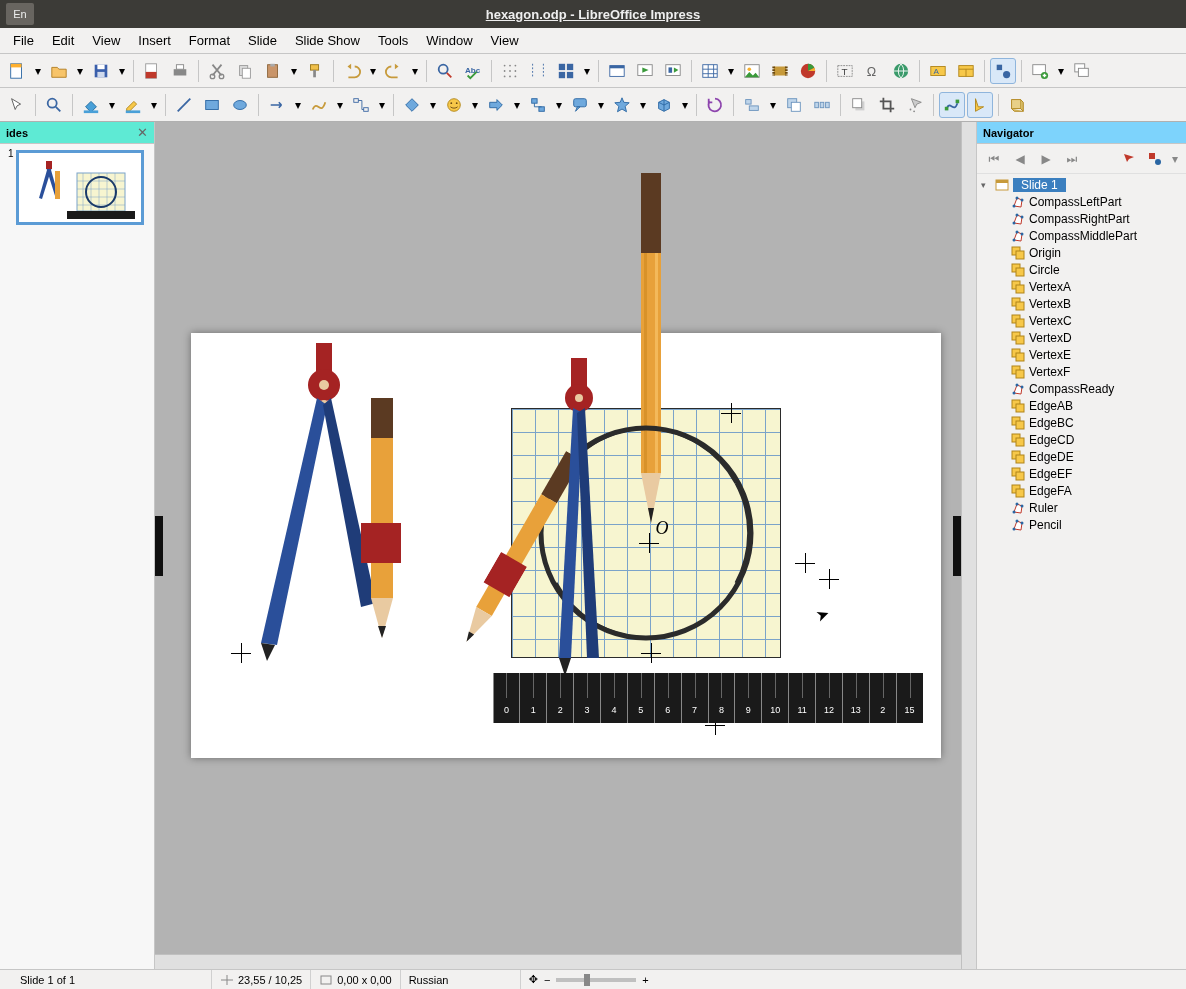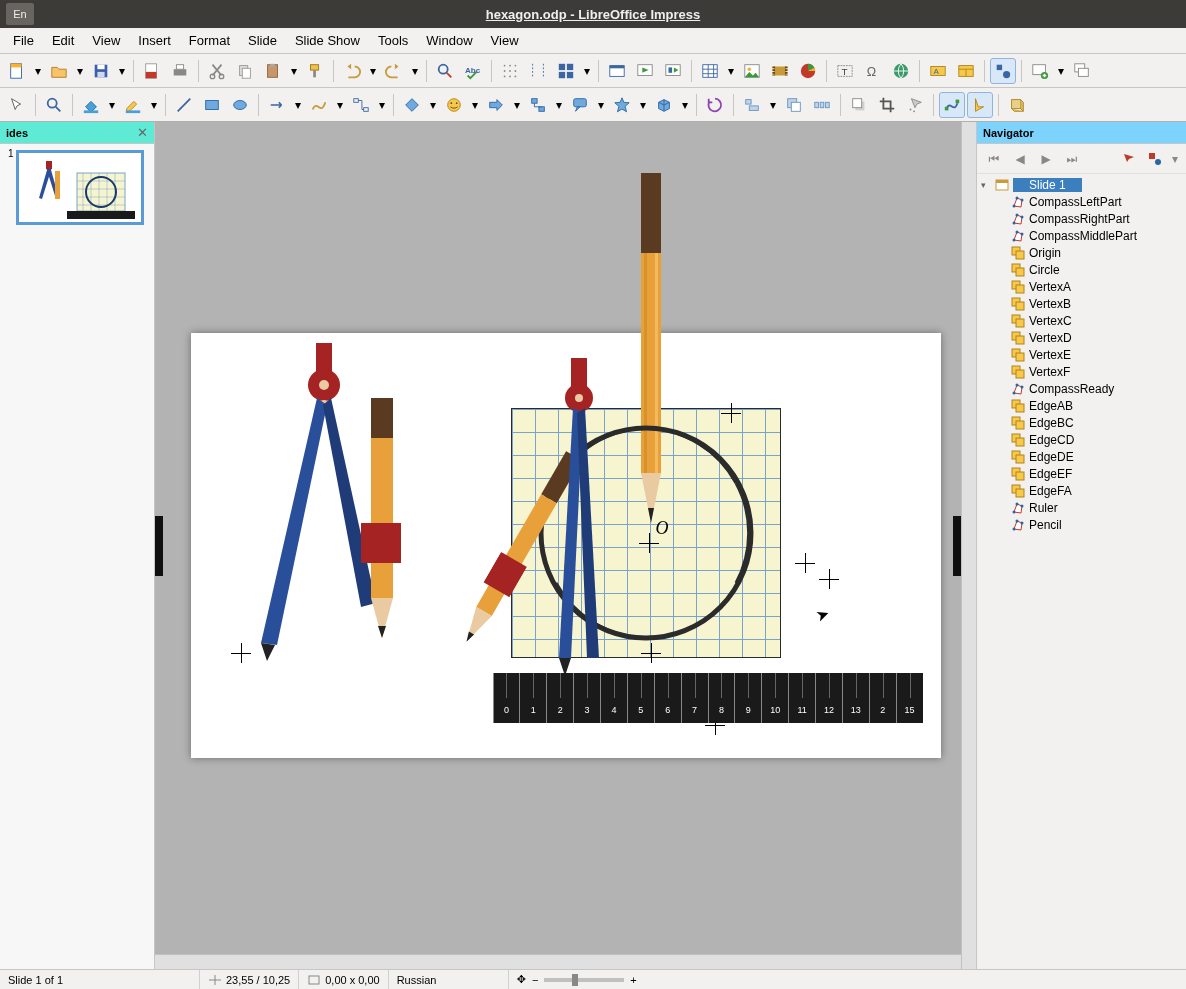--- a/index.html
+++ b/index.html
@@ -45,27 +45,27 @@
 
   
   .navpanel { width: 210px; background: #f2f1f0; border-left: 1px solid #c6c6c6; display: flex; flex-direction: column; }
   .navpanel .title { height: 22px; background: #7dd3fc; border-bottom: 1px solid #c6c6c6; padding: 0 6px; display: flex; align-items: center; font-weight: bold; font-size: 11px; }
   .navpanel .navbtns { height: 30px; display: flex; align-items: center; gap: 4px; padding: 0 6px; border-bottom: 1px solid #e0e0e0; }
   .navbtn { width: 22px; height: 22px; display: inline-flex; align-items:center; justify-content:center; color:#888; }
   .tree { flex:1; overflow:auto; padding: 2px 4px; font-size: 12px; }
   .tree-row { display:flex; align-items:center; height:17px; gap:4px; white-space:nowrap; }
   .tree-row .twisty { width: 10px; font-size:9px; color:#666; }
   .tree-row .obj-icon { width:14px; height:14px; flex:none; }
-  .tree-row.selected span.lbl { background:#3b7fbf; color:#fff; padding:0 16px; }
+  .tree-row.selected span.lbl { background:#3b7fbf; color:#fff; padding:0 8px; }
   .tree-row.child { padding-left: 30px; }
   .navpanel .docselect { height: 24px; border-top:1px solid #c6c6c6; padding:2px 4px; }
   .navpanel .docselect select { width:100%; font-size:12px; height:20px; }
 
   
-  .statusbar { height: 20px; background: #f2f1f0; border-top: 1px solid #c6c6c6; display:flex; align-items:center; font-size:11px; }
+  .statusbar { height: 20px; background: #f2f1f0; border-top: 1px solid #c6c6c6; display:flex; align-items:center; font-size:11px;padding-left:12px; }
   .statusbar .cell { padding: 0 8px; border-right: 1px solid #d0d0d0; height: 100%; display: flex; align-items: center; }
   .statusbar .flex { flex:1; }
   .zoom-slider { width:80px; height:4px; background:#c0c0c0; position:relative; margin:0 6px; }
   .zoom-slider::after{ content:""; position:absolute; left:35%; top:-4px; width:6px; height:12px; background:#888; }
 
   
   svg { display:block; }
 
   
   .grid-paper { position:absolute; background: #f7f5d0;

